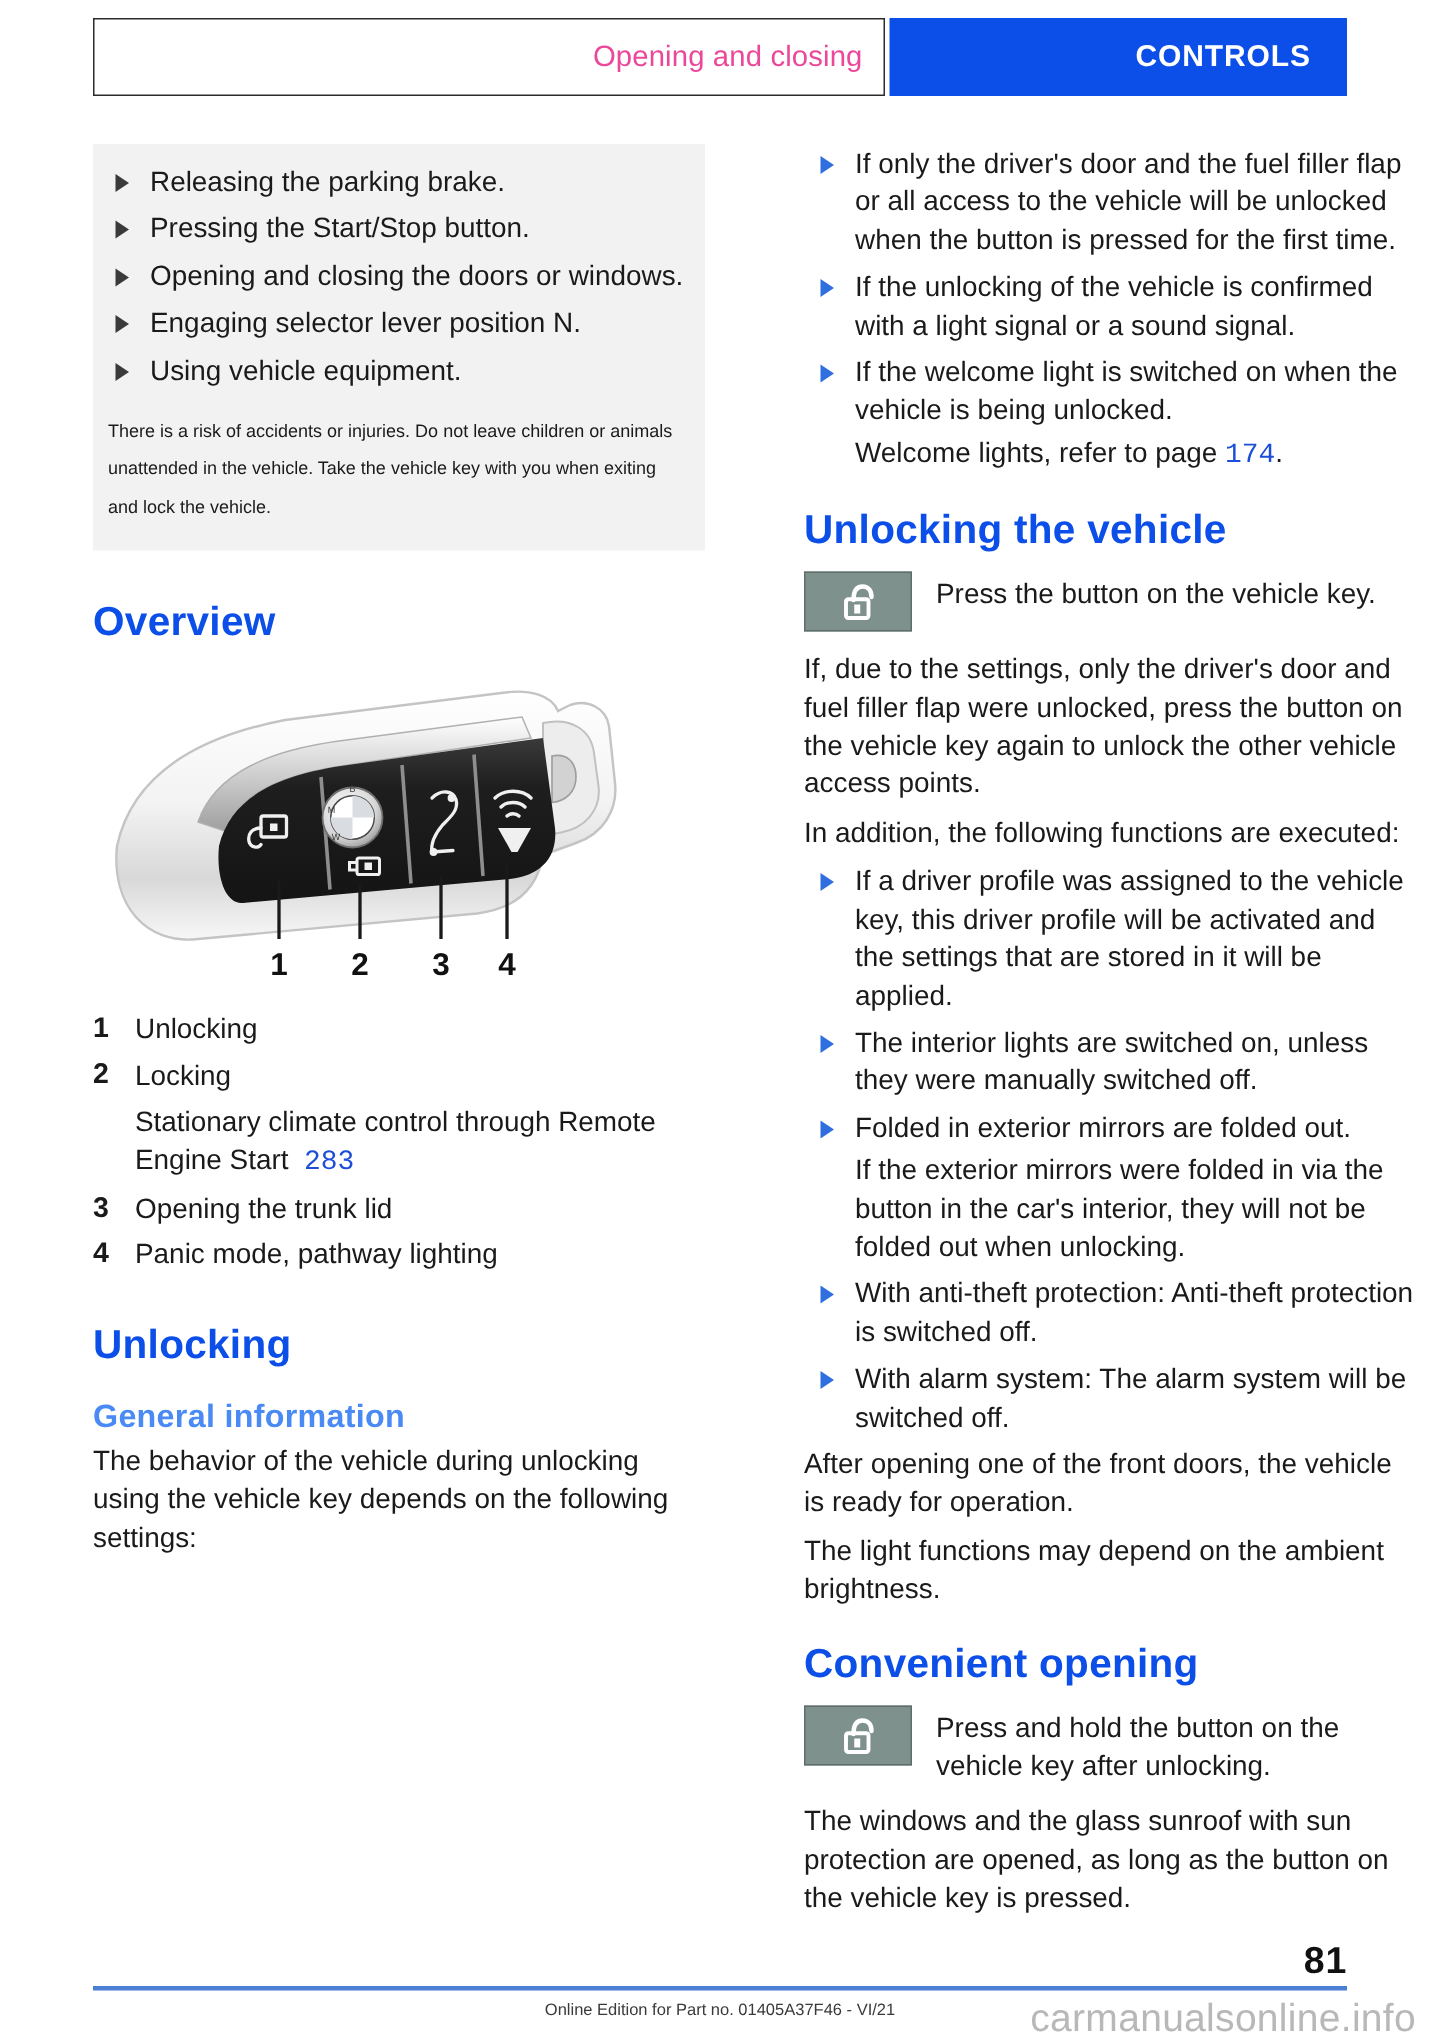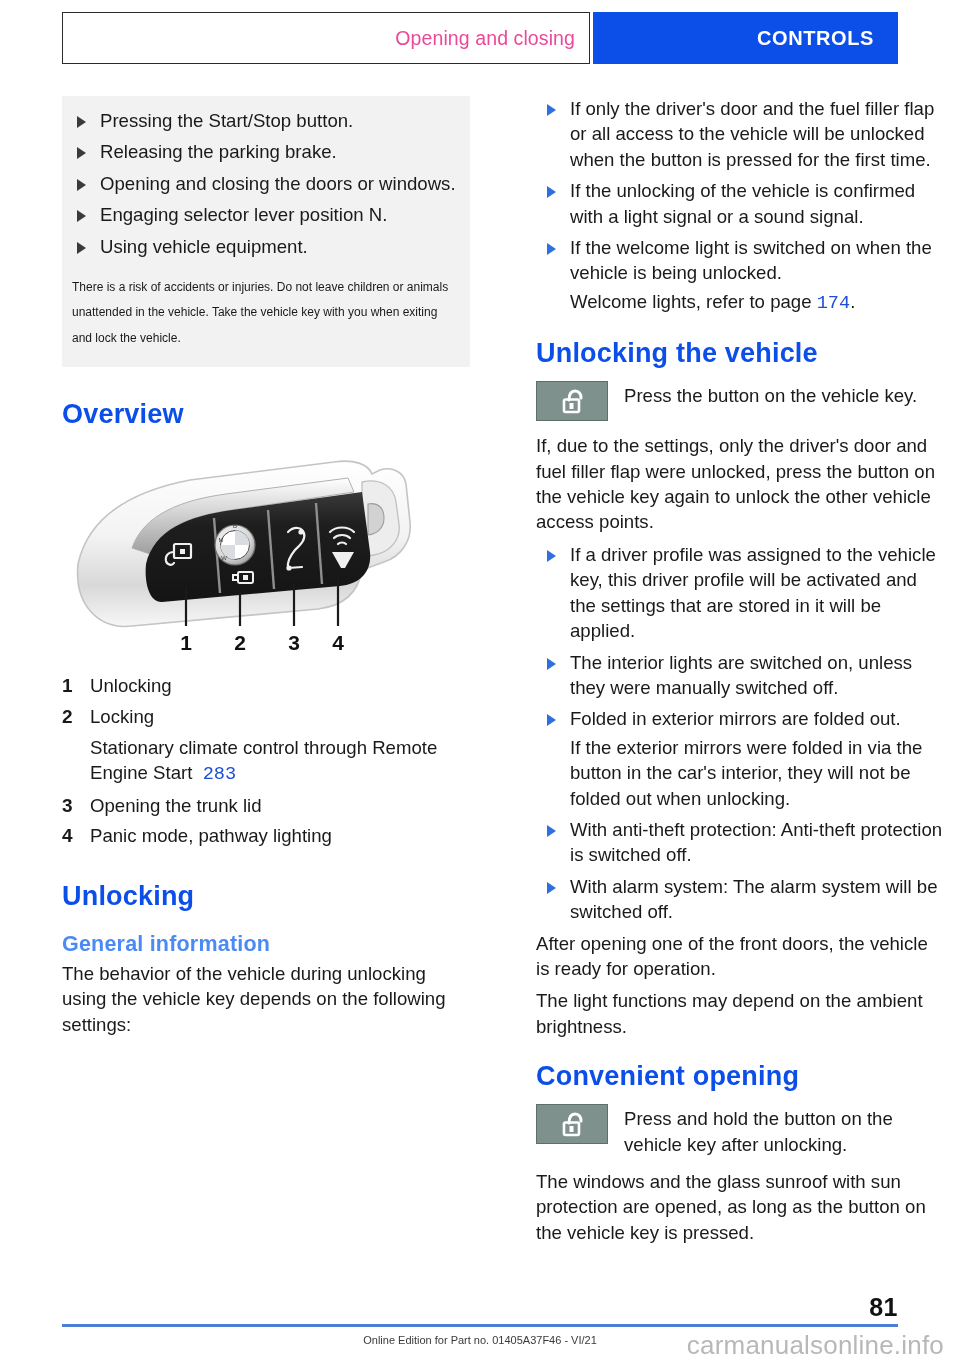--- a/index.html
+++ b/index.html
@@ -233,22 +233,22 @@
   </div>
   <div class="header-section">
     <span class="header-section-text">CONTROLS</span>
   </div>
 </div>
 
 <div class="col col-left">
 
   <div class="greybox">
     <ul class="blist">
+      <li><span class="tri"></span><span>Releasing the parking brake.</span></li>
       <li><span class="tri"></span><span>Pressing the Start/Stop button.</span></li>
-      <li><span class="tri"></span><span>Releasing the parking brake.</span></li>
       <li><span class="tri"></span><span>Opening and closing the doors or windows.</span></li>
       <li><span class="tri"></span><span>Engaging selector lever position N.</span></li>
       <li><span class="tri"></span><span>Using vehicle equipment.</span></li>
     </ul>
     <div class="tail">There is a risk of accidents or injuries. Do not leave children or animals unattended in the vehicle. Take the vehicle key with you when exiting and lock the vehicle.</div>
   </div>
 
   <h2 class="h-main">Overview</h2>
 
   <div class="figure">
@@ -390,20 +390,21 @@
       <svg width="30" height="28" viewBox="0 0 30 28" xmlns="http://www.w3.org/2000/svg">
         <path d="M12 13 C 12 7, 14 4, 18 4 C 22 4, 24 7, 24 11" fill="none" stroke="#ffffff" stroke-width="3" stroke-linecap="round"></path>
         <rect x="7" y="12.5" width="15" height="12.5" rx="1.5" fill="none" stroke="#ffffff" stroke-width="2.6"></rect>
         <rect x="12.5" y="16" width="4" height="6" fill="#ffffff"></rect>
       </svg>
     </div>
     <div class="symcap">Press the button on the vehicle key.</div>
   </div>
 
   <p class="para">If, due to the settings, only the driver's door and fuel filler flap were unlocked, press the button on the vehicle key again to unlock the other vehicle access points.</p>
+  <p class="para">In addition, the following functions are executed:</p>
 
   <ul class="blist blue">
     <li><span class="tri"></span><span>If a driver profile was assigned to the vehicle key, this driver profile will be activated and the settings that are stored in it will be applied.</span></li>
     <li><span class="tri"></span><span>The interior lights are switched on, unless they were manually switched off.</span></li>
     <li>
       <span class="tri"></span>
       <span>Folded in exterior mirrors are folded out.</span>
       <span class="sub">If the exterior mirrors were folded in via the button in the car's interior, they will not be folded out when unlocking.</span>
     </li>
     <li><span class="tri"></span><span>With anti-theft protection: Anti-theft protection is switched off.</span></li>

